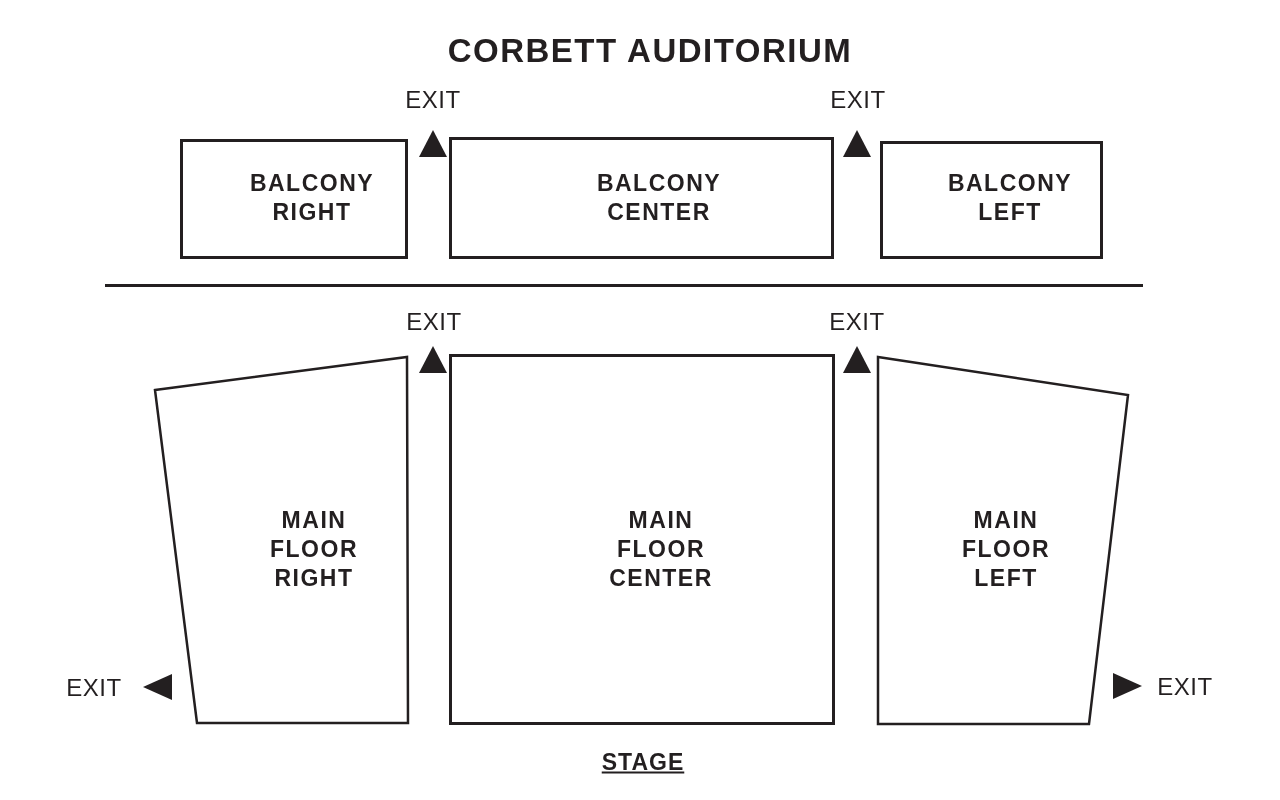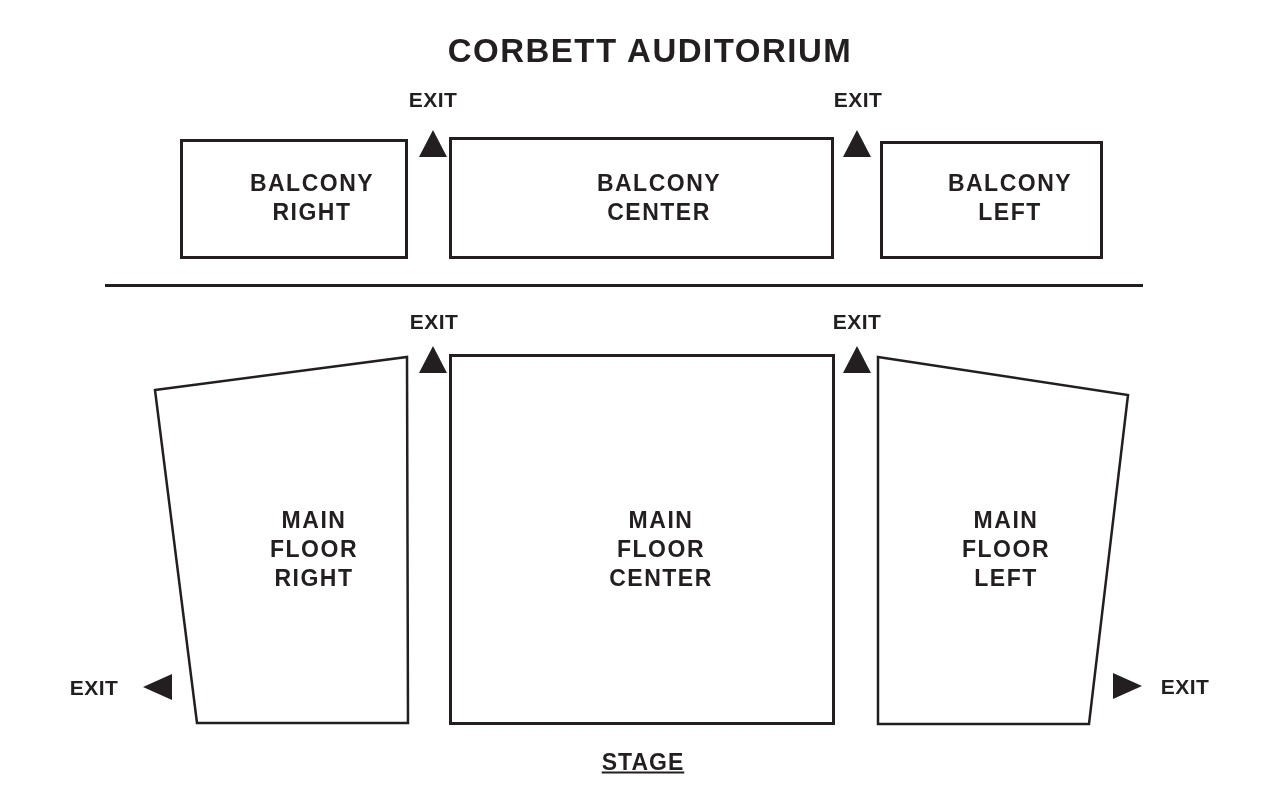--- a/index.html
+++ b/index.html
@@ -43,22 +43,22 @@
     font-weight: 700;
     font-size: 23px;
     letter-spacing: 1.5px;
     line-height: 29px;
     white-space: nowrap;
   }
   .sec-label span { display: block; margin-left: 36px; }
   .exit-label {
     position: absolute;
     transform: translate(-50%, -50%);
-    font-weight: 700;
-    font-size: 21px;
+    font-weight: 400;
+    font-size: 24px;
     letter-spacing: 0.5px;
     white-space: nowrap;
   }
   .stage-label {
     position: absolute;
     left: 643px; top: 762px;
     transform: translate(-50%, -50%);
     font-size: 23px;
     font-weight: 700;
     letter-spacing: 1px;

